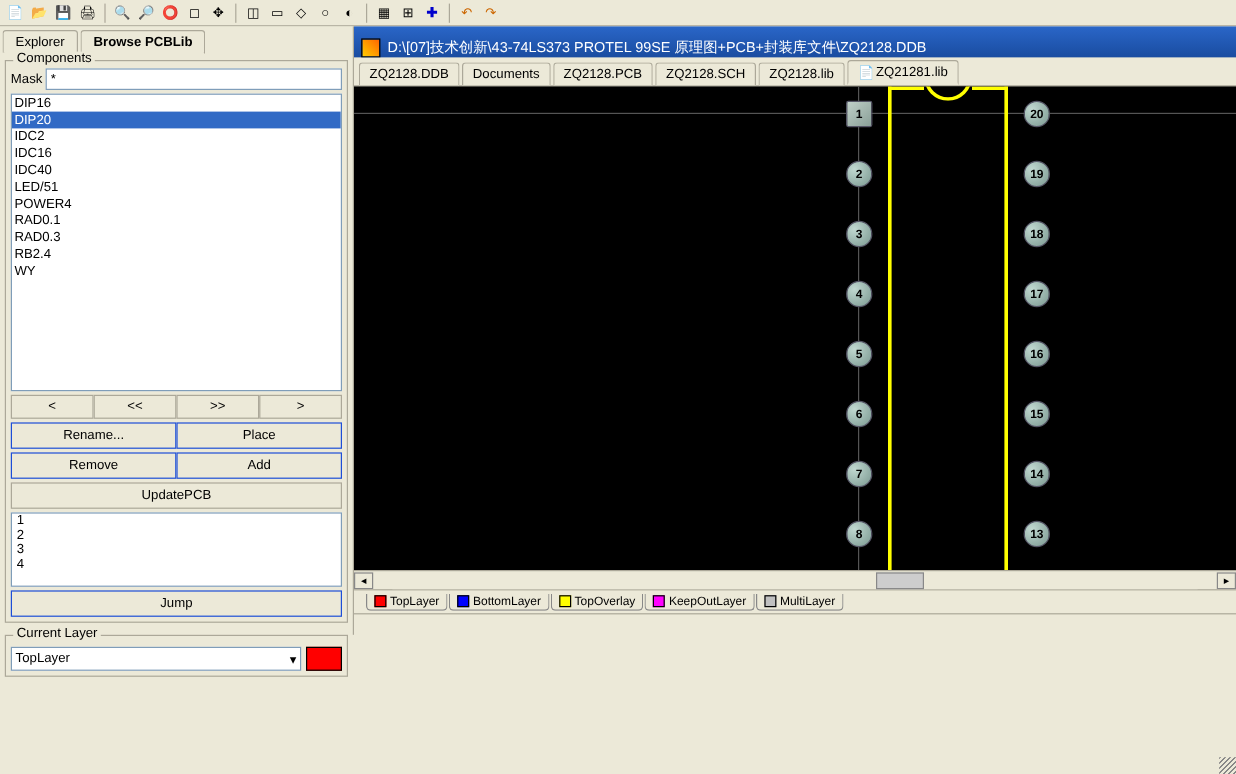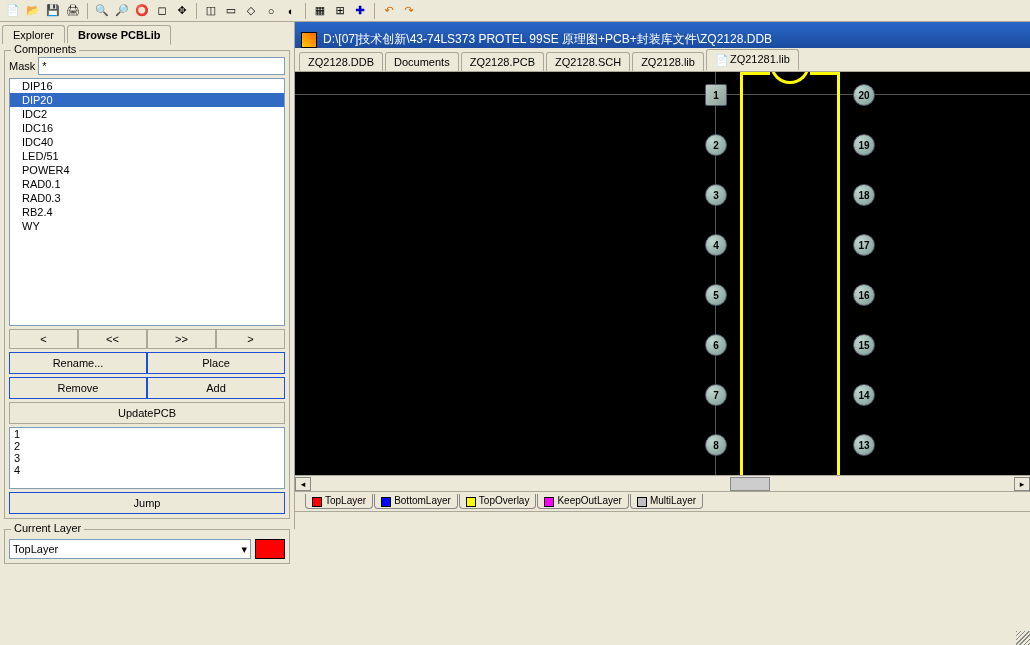--- a/index.html
+++ b/index.html
@@ -18,21 +18,21 @@
 .tab.active { background: #ece9d8; font-weight: bold; position: relative; top: 1px; border-bottom: 1px solid #ece9d8; }
 
 .group { border: 1px solid #aca899; margin: 6px 2px 2px 2px; padding: 6px 4px 4px 4px; position: relative; }
 .group-title { position: absolute; top: -8px; left: 6px; background: #ece9d8; padding: 0 3px; }
 
 .mask-row { display: flex; align-items: center; margin-bottom: 3px; }
 .mask-row label { margin-right: 3px; text-align: right; }
 .mask-row input { flex: 1; border: 1px solid #7f9db9; height: 18px; padding: 0 3px; font-size: 11px; }
 
 .comp-list { background: #fff; border: 1px solid #7f9db9; height: 248px; overflow-y: auto; }
-.comp-item { padding: 1px 12px; cursor: pointer; }
+.comp-item { padding: 1px 2px; cursor: pointer; }
 .comp-item.selected { background: #316ac5; color: #fff; }
 
 .nav-row { display: flex; margin-top: 3px; }
 .nav-btn { flex: 1; height: 20px; border: 1px solid #aca899; background: #ece9d8; cursor: pointer; font-size: 11px; }
 
 .btn-row { display: flex; margin-top: 3px; }
 .btn { flex: 1; height: 22px; border: 1px solid #1d4ed8; background: #ece9d8; cursor: pointer; font-size: 11px; }
 .btn-full { width: 100%; height: 22px; border: 1px solid #aca899; background: #ece9d8; cursor: pointer; font-size: 11px; margin-top: 3px; }
 
 .pad-list { background: #fff; border: 1px solid #7f9db9; height: 62px; overflow-y: auto; margin-top: 3px; }

